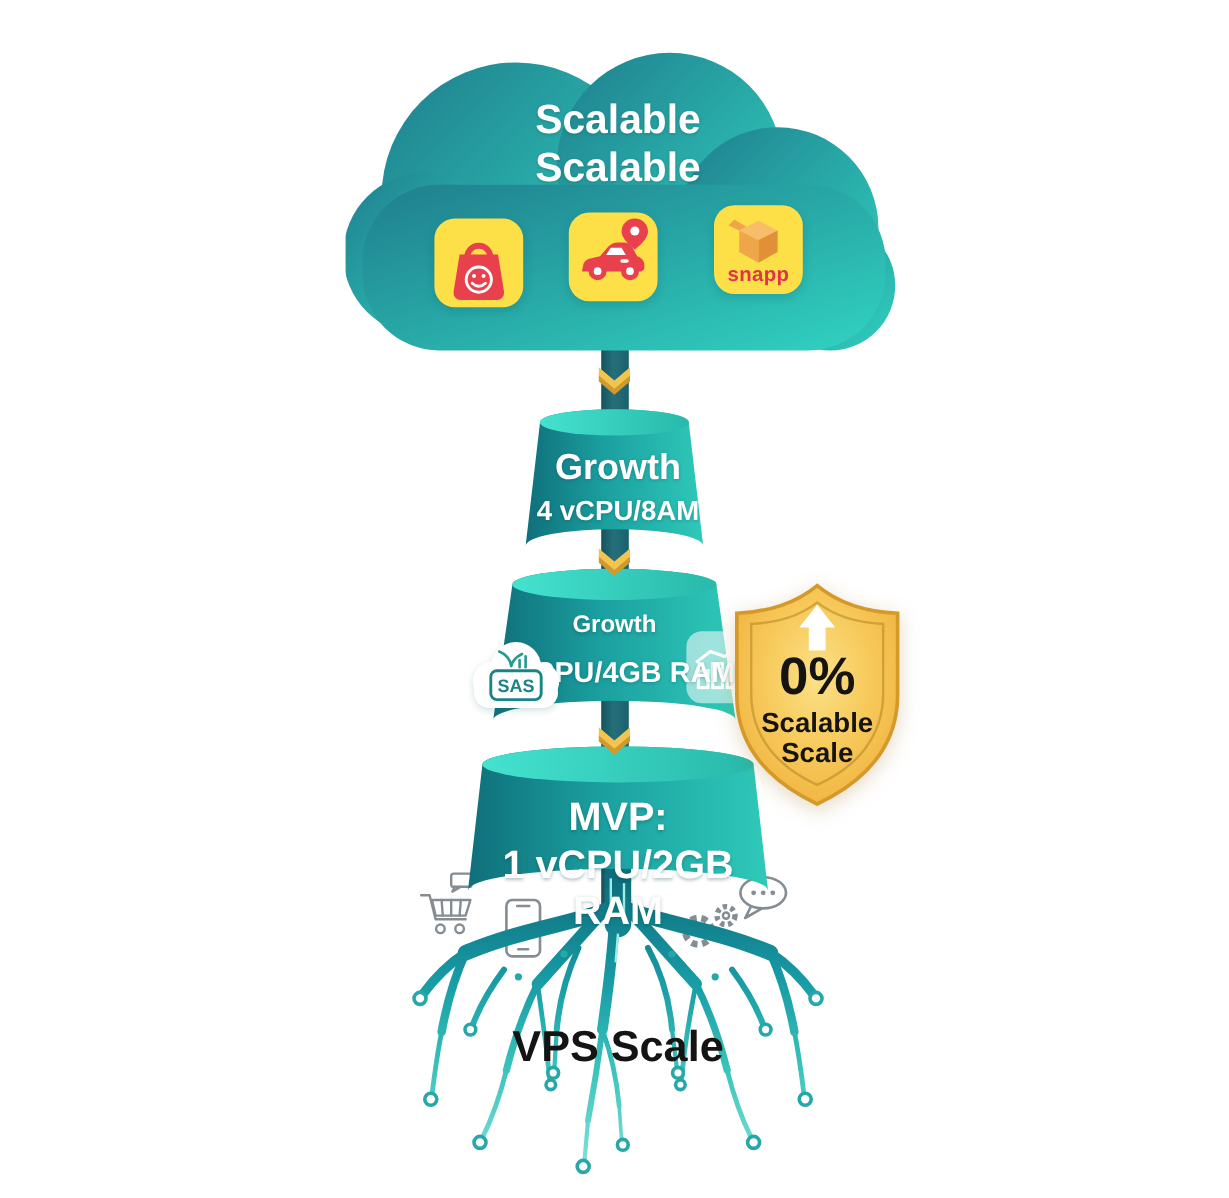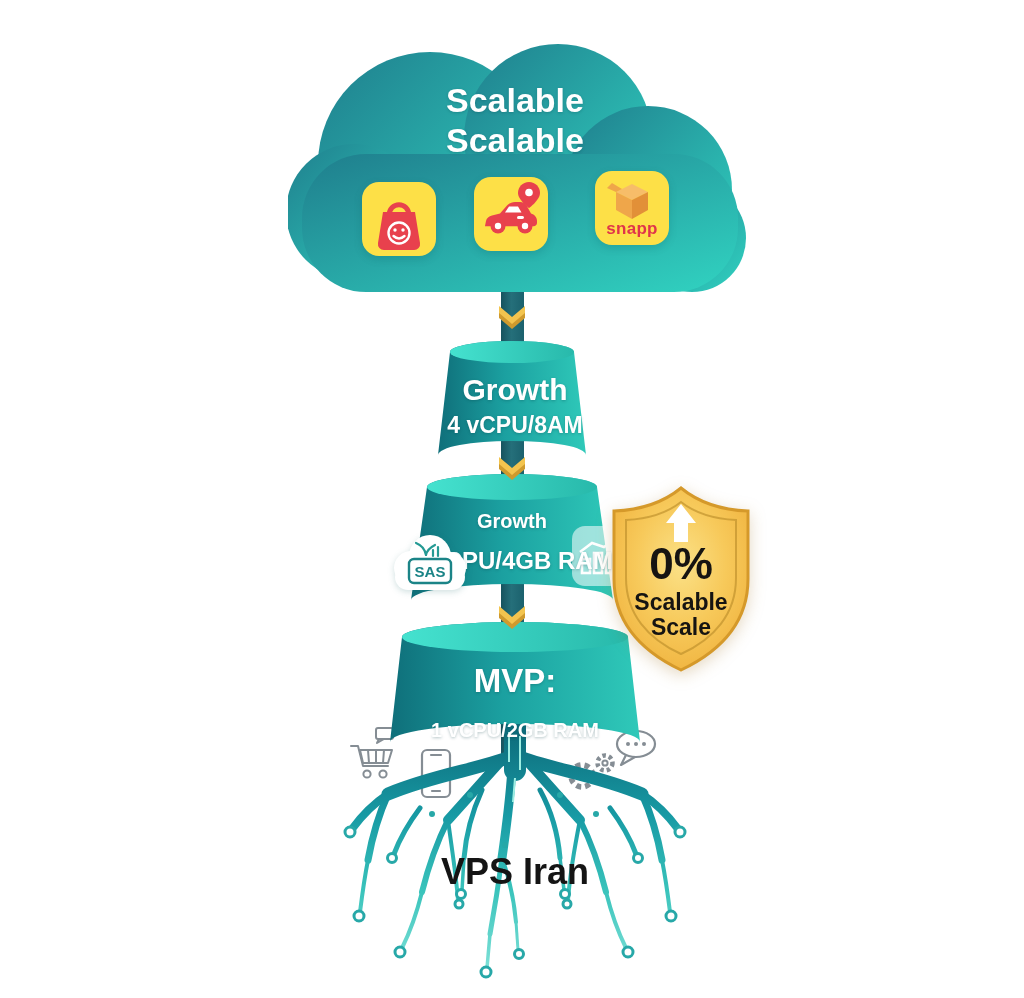--- a/index.html
+++ b/index.html
@@ -38,21 +38,21 @@
   .tier-mvp-svg{left:386px;top:620px;width:258px;height:142px;}
   .tier-text{z-index:4;text-align:center;color:var(--c-white,#fff);
              text-shadow:0 1px 3px rgba(5,60,65,.30);}
   .tier-text .t-name{font-weight:800;line-height:1.05;}
   .tier-text .t-spec{font-weight:700;}
   .scale-text{left:430px;top:374px;width:170px;}
   .scale-text .t-name{font-size:30px;} .scale-text .t-spec{font-size:23px;margin-top:6px;}
   .growth-text{left:402px;top:511px;width:220px;}
   .growth-text .t-name{font-size:20px;} .growth-text .t-spec{font-size:24px;margin-top:15px;}
   .mvp-text{left:390px;top:664px;width:250px;}
-  .mvp-text .t-name{font-size:33px;} .mvp-text .t-spec{font-size:20px;margin-top:20px;}
+  .mvp-text .t-name{font-size:33px;} .mvp-text .t-spec{font-size:33px;margin-top:3px;}
 
   
   .sas{left:386px;top:524px;width:88px;height:74px;z-index:4;
        filter:drop-shadow(0 2px 3px rgba(20,100,100,.20));}
 
   
   .chart-tile{left:572px;top:526px;width:64px;height:60px;z-index:3;
               background:rgba(255,255,255,.55);border-radius:13px;}
 
   
@@ -343,16 +343,16 @@
       <circle cx="596" cy="814" r="3"></circle>
     </g>
     <g stroke="#9deee3" stroke-width="2" fill="none">
       <path d="M509,732 L509,762"></path>
       <path d="M520,736 L520,770"></path>
       <path d="M515,778 L513,802"></path>
     </g>
   </svg>
 
   <div class="abs footer">
-    <div class="f-line">VPS Iran</div>
+    <div class="f-line">VPS Scale</div>
   </div>
 
 </div>
 
 </body></html>

